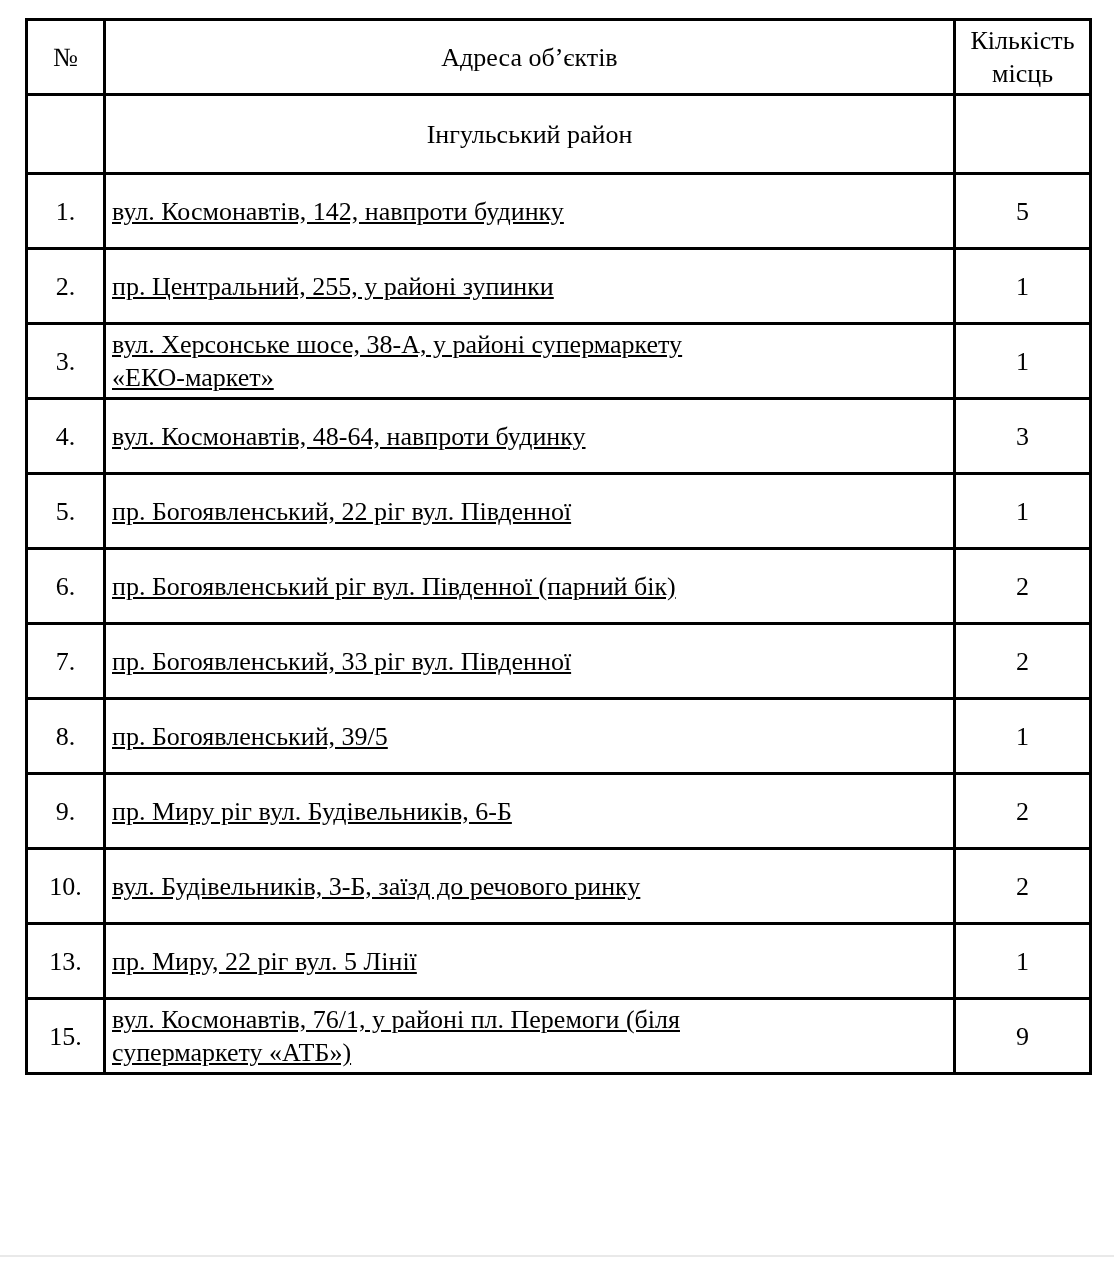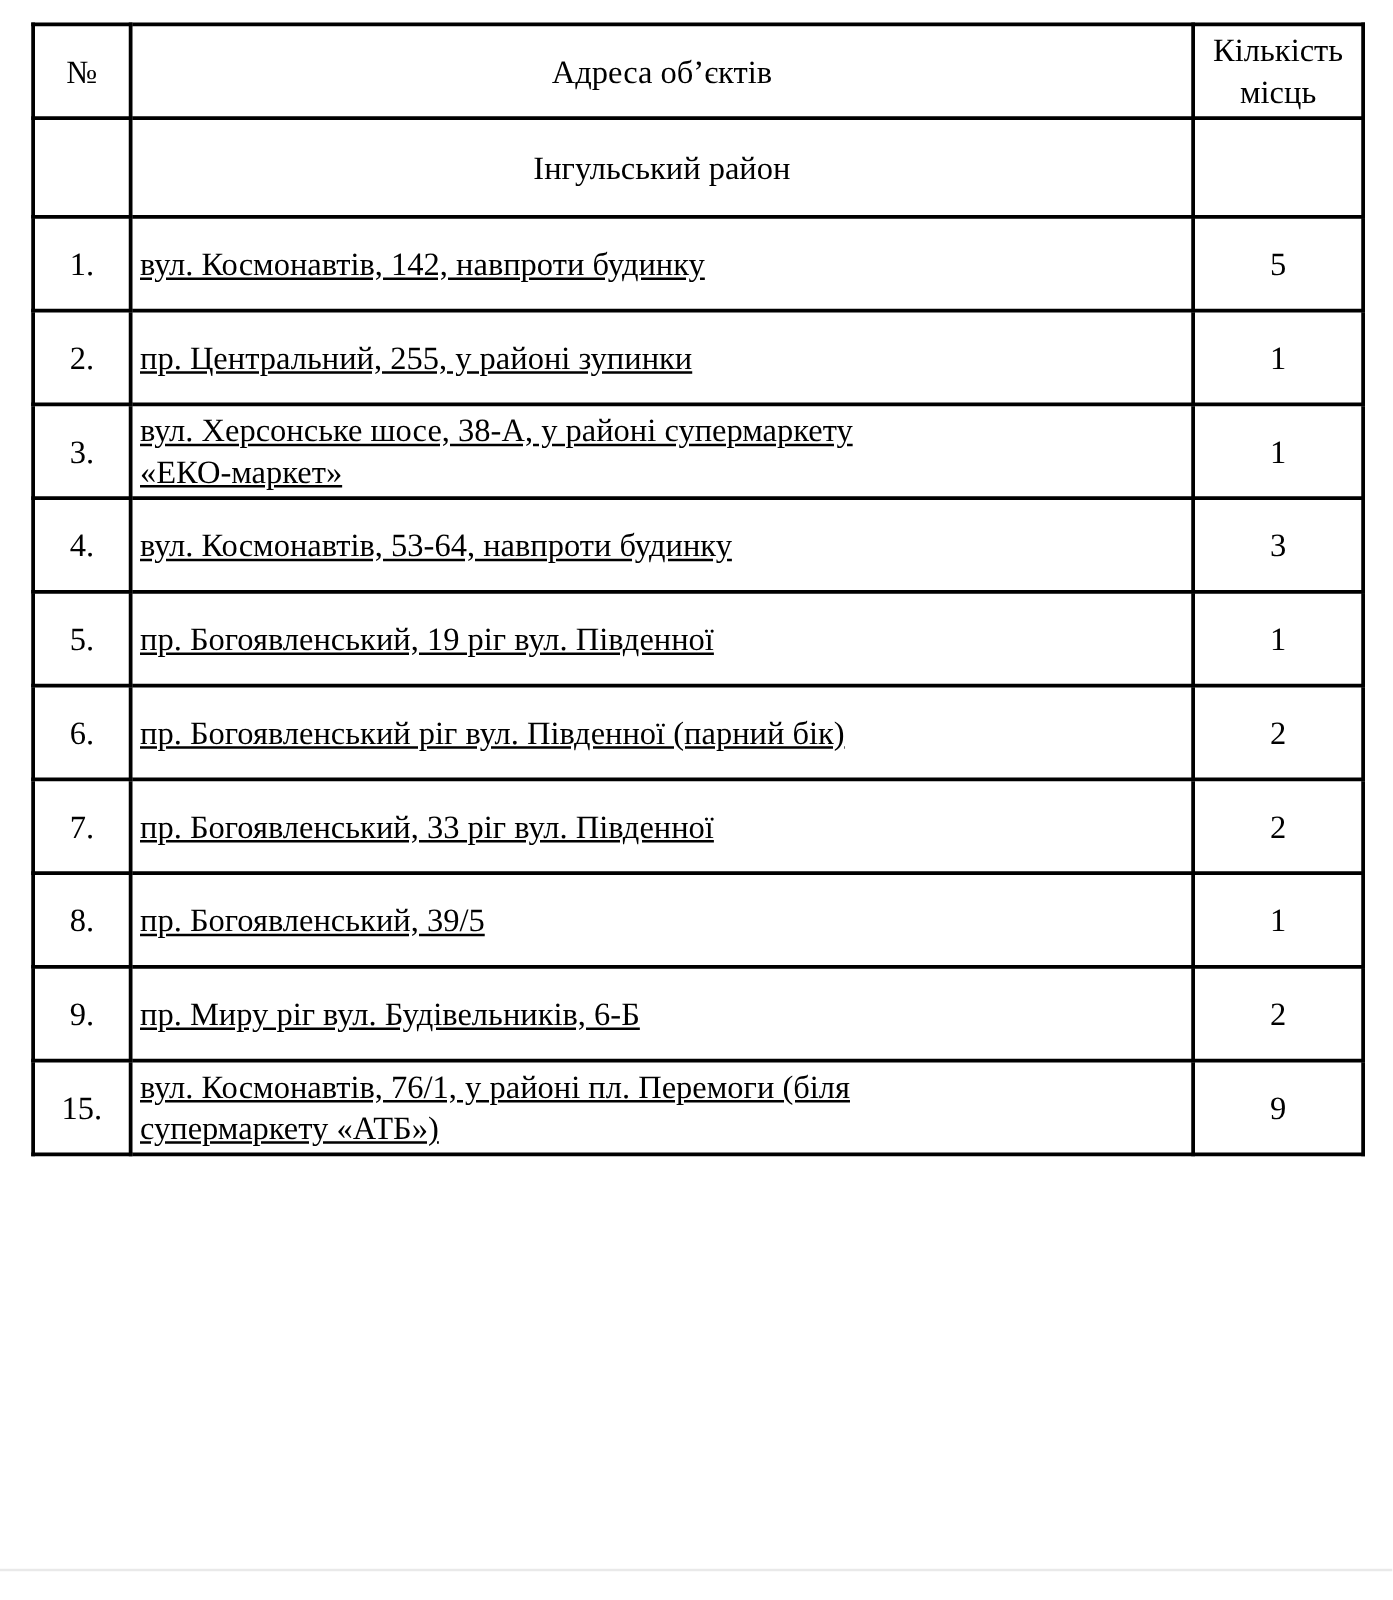--- a/index.html
+++ b/index.html
@@ -99,27 +99,27 @@
 
   <tr class="data-row">
     <td class="col-num">3.</td>
     <td class="col-address">вул. Херсонське шосе, 38-А, у районі супермаркету
 «ЕКО-маркет»</td>
     <td class="col-count">1</td>
   </tr>
 
   <tr class="data-row">
     <td class="col-num">4.</td>
-    <td class="col-address">вул. Космонавтів, 53-64, навпроти будинку</td>
+    <td class="col-address">вул. Космонавтів, 48-64, навпроти будинку</td>
     <td class="col-count">3</td>
   </tr>
 
   <tr class="data-row">
     <td class="col-num">5.</td>
-    <td class="col-address">пр. Богоявленський, 19 ріг вул. Південної</td>
+    <td class="col-address">пр. Богоявленський, 22 ріг вул. Південної</td>
     <td class="col-count">1</td>
   </tr>
 
   <tr class="data-row">
     <td class="col-num">6.</td>
     <td class="col-address">пр. Богоявленський ріг вул. Південної (парний бік)</td>
     <td class="col-count">2</td>
   </tr>
 
   <tr class="data-row">
@@ -133,23 +133,33 @@
     <td class="col-address">пр. Богоявленський, 39/5</td>
     <td class="col-count">1</td>
   </tr>
 
   <tr class="data-row">
     <td class="col-num">9.</td>
     <td class="col-address">пр. Миру ріг вул. Будівельників, 6-Б</td>
     <td class="col-count">2</td>
   </tr>
 
+  <tr class="data-row">
+    <td class="col-num">10.</td>
+    <td class="col-address">вул. Будівельників, 3-Б, заїзд до речового ринку</td>
+    <td class="col-count">2</td>
+  </tr>
 
 
 
+  <tr class="data-row">
+    <td class="col-num">13.</td>
+    <td class="col-address">пр. Миру, 22 ріг вул. 5 Лінії</td>
+    <td class="col-count">1</td>
+  </tr>
 
 
   <tr class="data-row">
     <td class="col-num">15.</td>
     <td class="col-address">вул. Космонавтів, 76/1, у районі пл. Перемоги (біля
 супермаркету «АТБ»)</td>
     <td class="col-count">9</td>
   </tr>
 </tbody>
   </table>

